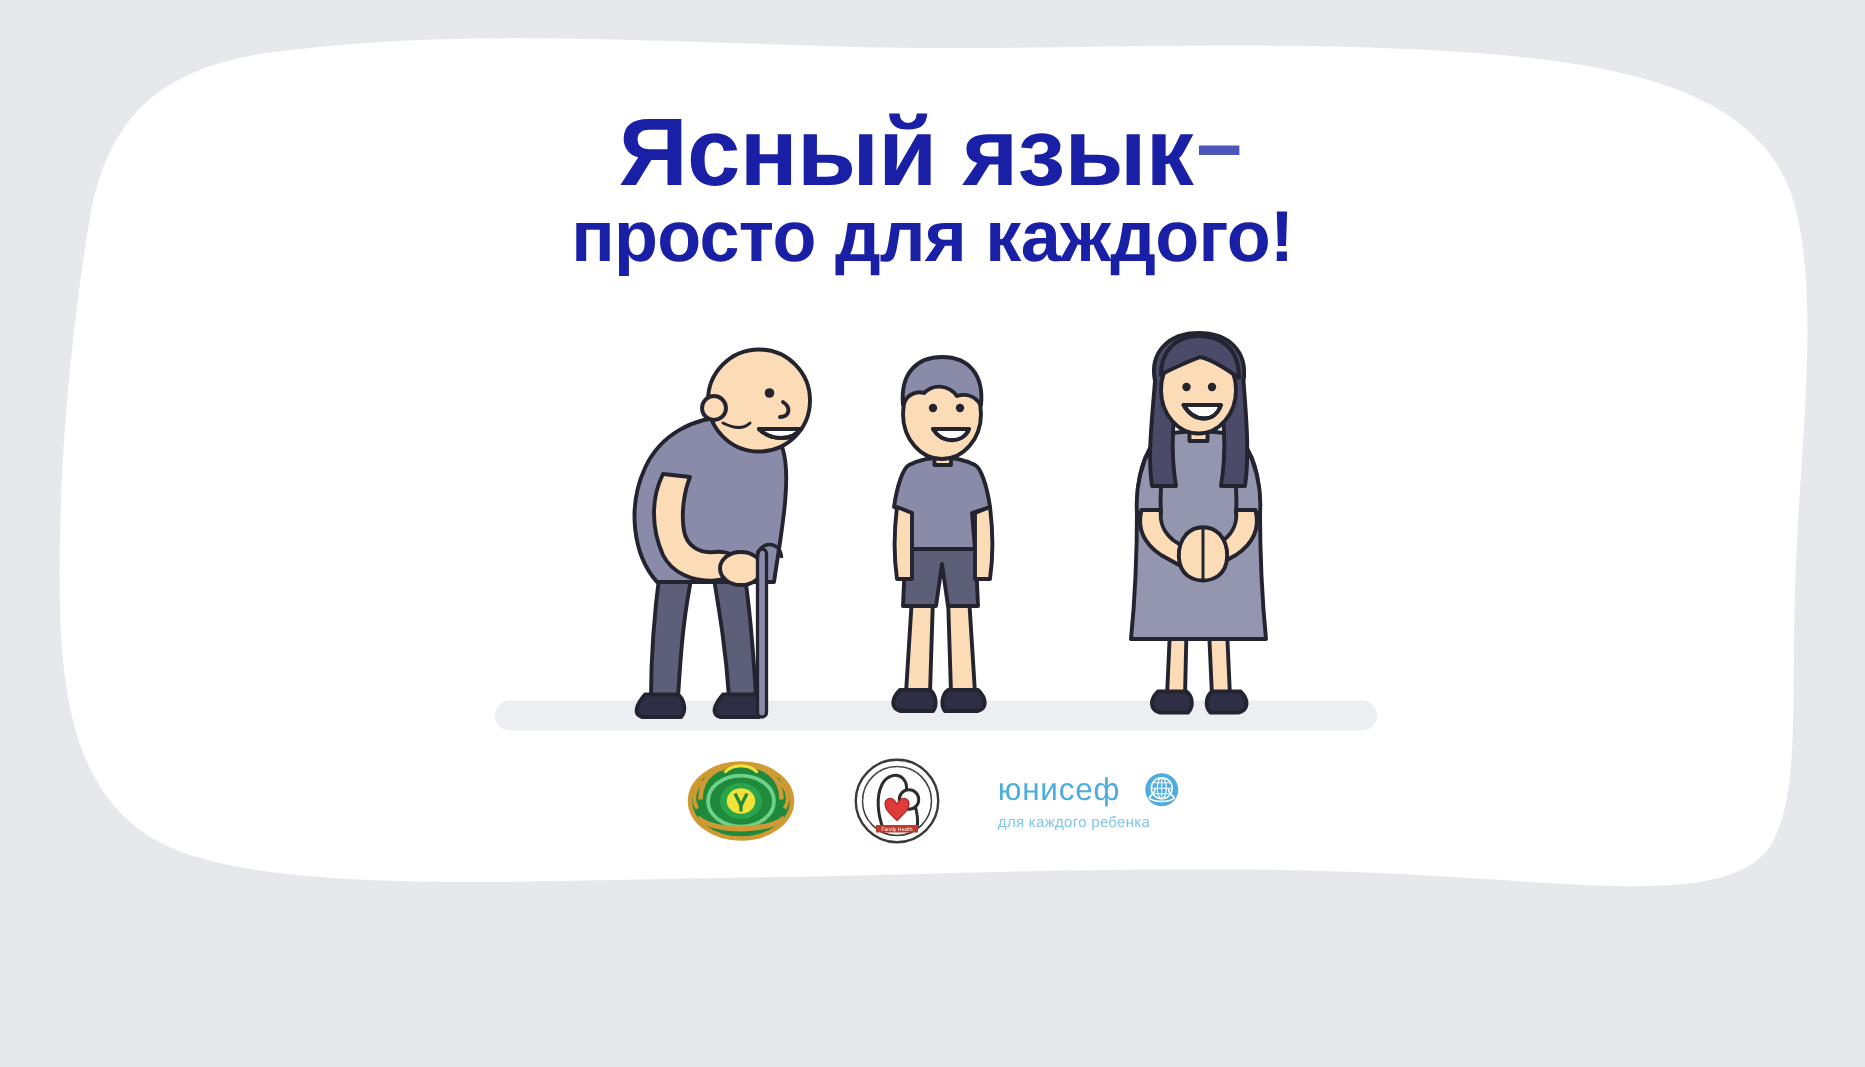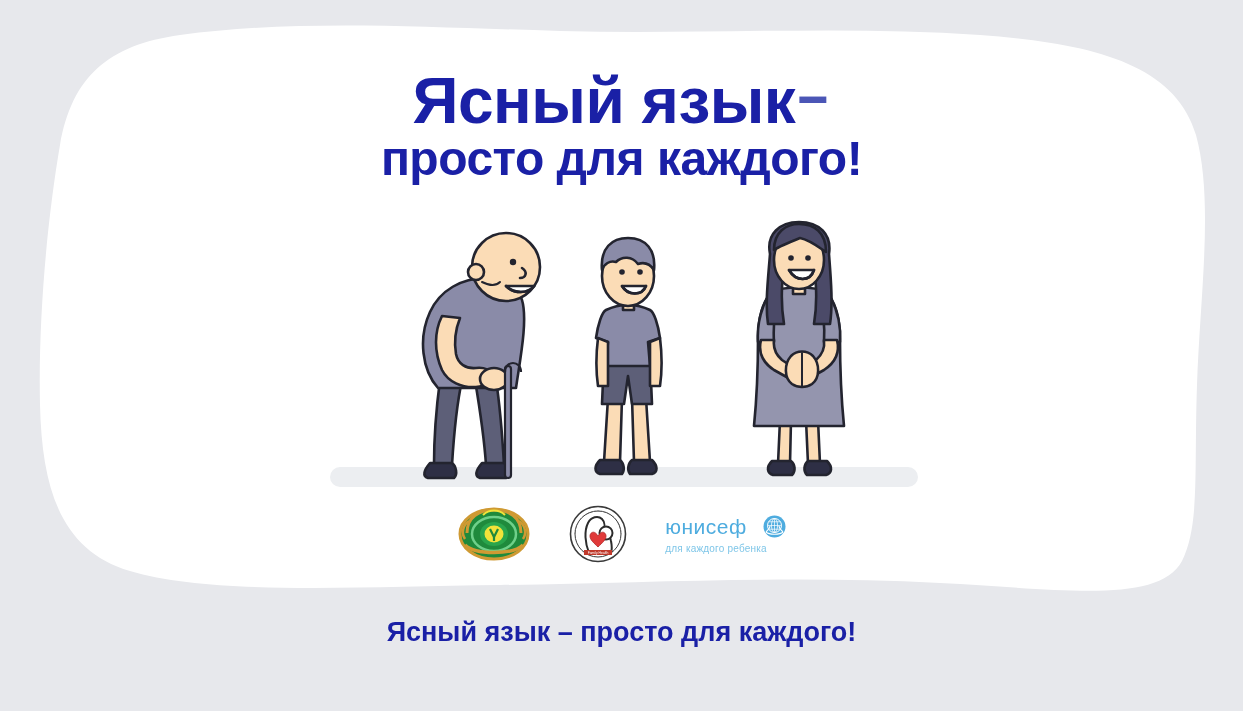--- a/index.html
+++ b/index.html
@@ -327,15 +327,14 @@
             <path d="M 3,17 C 5,14.5 7,13.5 7,11 M 20,17 C 18,14.5 16,13.5 16,11" fill="none" stroke="#ffffff" stroke-width="1.1"></path>
             <path d="M 3,17 C 6,20 17,20 20,17" fill="none" stroke="#ffffff" stroke-width="1.1"></path>
           </svg>
         </div>
         <div class="unicef-tagline">для каждого ребенка</div>
       </div>
     </div>
 
   </div>
 
-  <div class="caption">Ясный язык – просто для каждого!</div>
 
 </div>
 
 </body></html>

